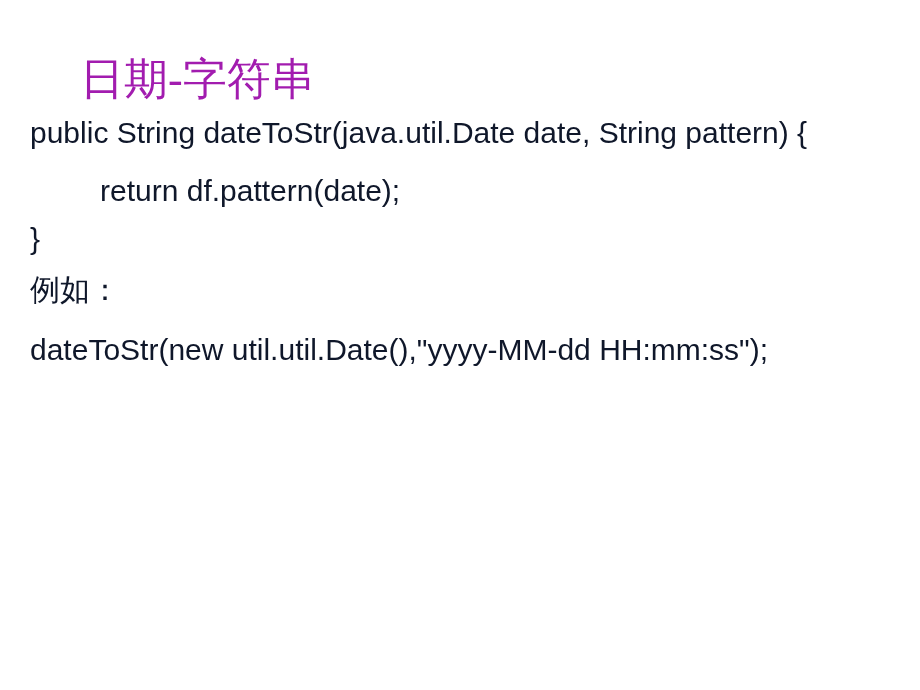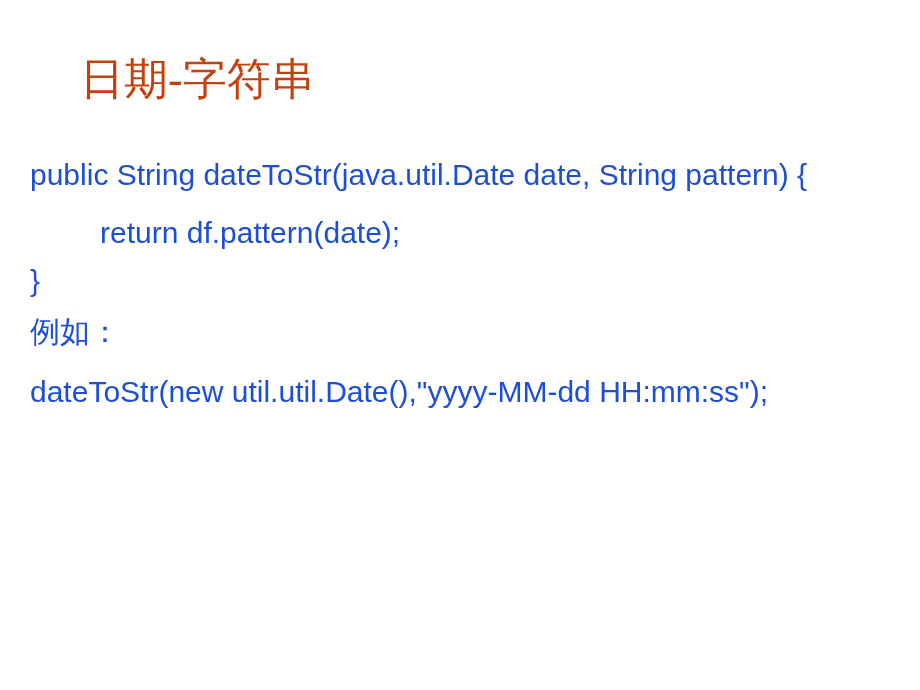--- a/index.html
+++ b/index.html
@@ -16,29 +16,28 @@
     }
     .slide {
       width: 100%;
       height: 100%;
       padding: 50px 30px 30px 30px;
       position: relative;
     }
     .title {
       font-family: "SimSun", "宋体", serif;
       font-size: 44px;
-      color: #c2410c;
+      color: #a21caf;
       margin-left: 50px;
       font-weight: normal;
     }
     .content {
       font-size: 30px;
-      color: #1d4ed8;
+      color: #0f172a;
       line-height: 1.6;
-      margin-top: 42px;
     }
     .code-line-1 {
       margin-bottom: 10px;
     }
     .code-line-2 {
       margin-top: 10px;
       margin-bottom: 5px;
     }
     .indent {
       padding-left: 70px;

